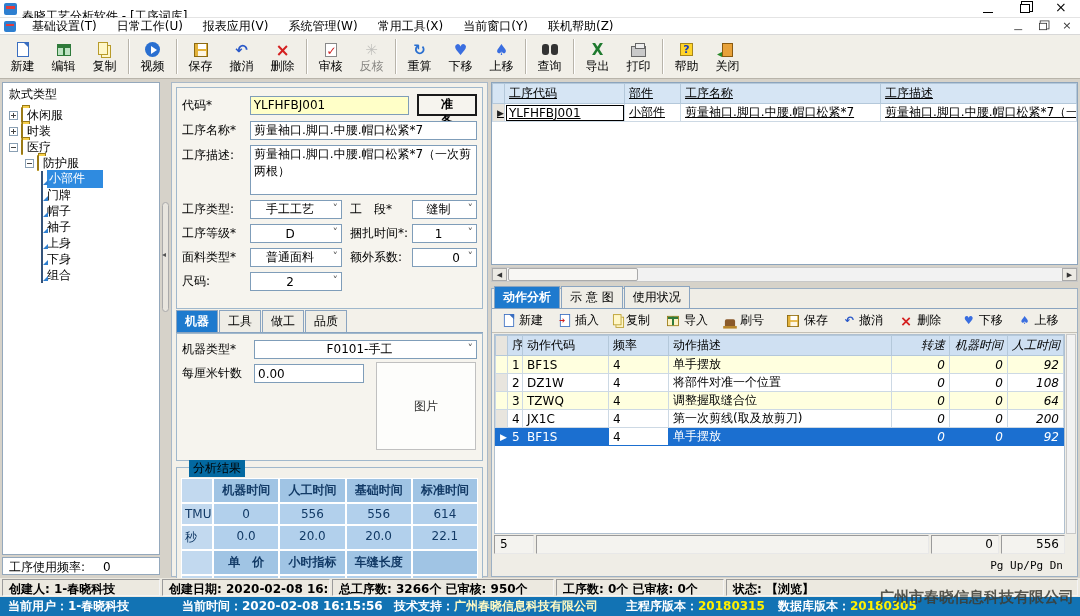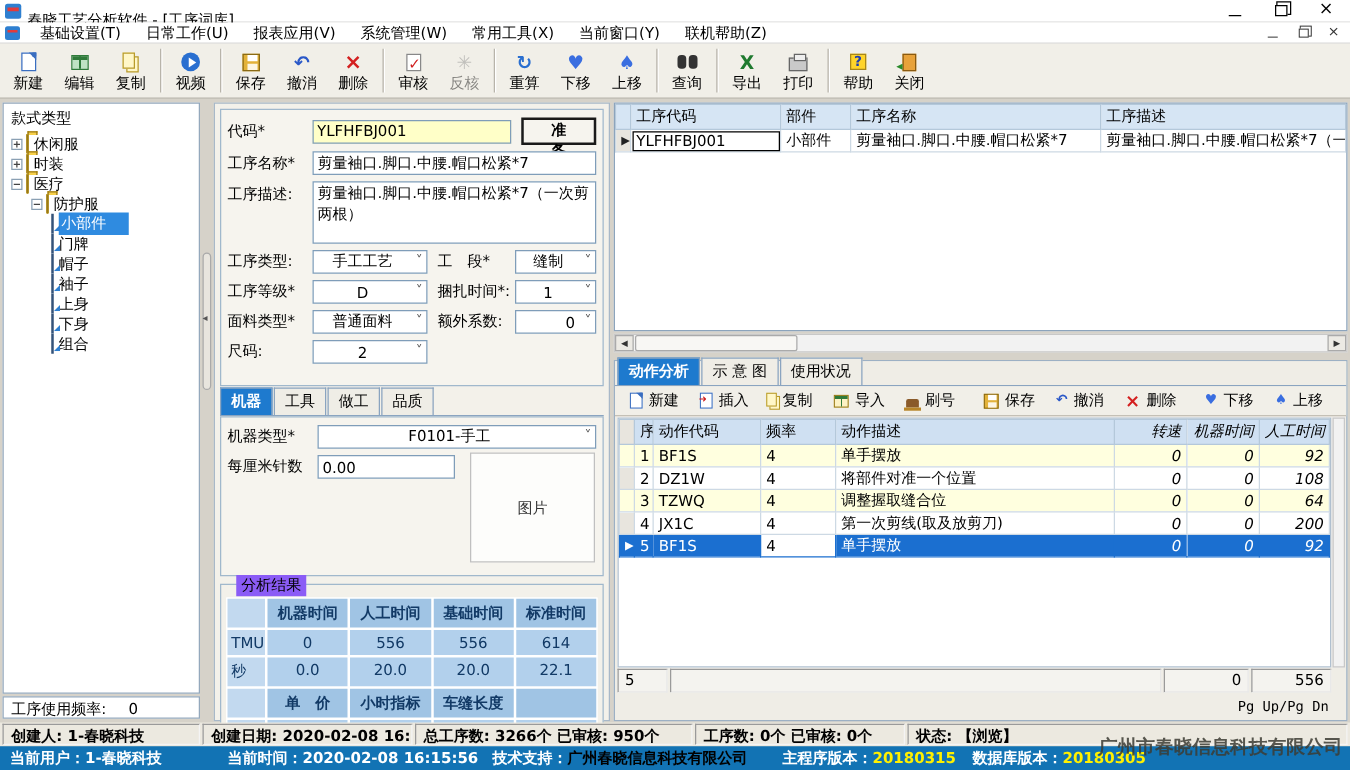--- a/index.html
+++ b/index.html
@@ -84,28 +84,28 @@
   .gbox{border:1px solid #a0b8cc;background:#f6f4ee;padding:6px 5px 4px;}
   .frow{display:flex;align-items:center;margin-bottom:5px;}
   .flabel{white-space:nowrap;}
   .txt{border:1px solid #7f9db9;background:#fff;height:19px;font:12px "DejaVu Sans",sans-serif;padding:0 3px;}
   .combo{border:1px solid #7f9db9;background:#fff;height:19px;display:flex;align-items:center;padding:0 16px 0 4px;position:relative;white-space:nowrap;justify-content:center;}
   .combo::after{content:"˅";position:absolute;right:3px;top:1px;color:#555;font-size:11px;}
   .btn-ready{border:2px solid #1a1a1a;background:#f6f4ee;height:22px;padding:0 14px;font:bold 12px "DejaVu Sans",sans-serif;margin-left:8px;}
   .pic-box{width:100px;height:88px;background:#fdfdfb;border:1px solid #c0c0c0;display:flex;align-items:center;justify-content:center;color:#333;}
   
   .ana{border:1px solid #a0b8cc;padding:2px 4px 3px;background:#f3f1ea;position:relative;margin-top:6px;}
-  .ana-title{position:absolute;top:-8px;left:12px;background:#8b5cf6;padding:0 4px;}
+  .ana-title{position:absolute;top:-8px;left:12px;background:#0369a1;padding:0 4px;}
   .ana-grid{display:grid;grid-template-columns:30px 1fr 1fr 1fr 1fr;gap:2px;background:#fff;border:1px solid #fff;margin-top:8px;}
   .ana-cell{background:#b2d0ec;color:#123a66;text-align:center;padding:3px 2px;}
   .ana-cell.hd{background:#a0c4e4;font-weight:bold;}
   .ana-cell.lb{background:#c2d9ef;text-align:left;padding-left:3px;}
   
   .right-panel{position:absolute;left:491px;top:2px;width:587px;height:495px;}
-  .ptable-wrap{position:absolute;top:0;left:0;right:0;height:183px;background:#fff;border:1px solid #8ca4bc;overflow:hidden;}
+  .ptable-wrap{position:absolute;top:0;left:0;right:0;height:183px;background:#fff;border:1px solid #8ca4bc;overflow:hidden;text-decoration:underline;}
   table.grid{border-collapse:collapse;width:100%;table-layout:fixed;}
   .grid th{background:#d6e5f4;border:1px solid #b4c8da;font-weight:normal;text-align:left;padding:1px 4px;height:16px;overflow:hidden;white-space:nowrap;}
   .grid td{border:1px solid #cdd9e4;padding:0 4px;height:17px;overflow:hidden;white-space:nowrap;}
   .grid td.num,.grid th.num{text-align:right;font-style:italic;}
   .rowind{width:12px;background:#e8e5de;border:1px solid #b4c8da;padding:0;text-align:center;font-size:9px;color:#222;}
   .cell-focus{outline:1px solid #000;outline-offset:-2px;}
   .hscroll{position:absolute;top:185px;left:0;right:0;height:15px;background:#f2f2f2;border:1px solid #c8c8c8;display:flex;}
   .sc-arr{width:15px;background:#eceae4;border:1px solid #aaa;font-size:7px;display:flex;align-items:center;justify-content:center;color:#333;flex:none;}
   .sc-thumb{width:130px;background:#f8f7f4;border:1px solid #aaa;border-radius:2px;margin:0 1px;}
   .sc-track{flex:1;}
@@ -623,18 +623,18 @@
   <div class="status1" id="status1">
       <span class="sseg" style="width:158px">创建人: 1-春晓科技</span>
       <span class="sseg" style="width:168px">创建日期: 2020-02-08 16:14:21</span>
       <span class="sseg" style="width:222px">总工序数: 3266个  已审核: 950个</span>
       <span class="sseg" style="width:168px">工序数: 0个  已审核: 0个</span>
       <span class="sseg" style="flex:1">状态:  【浏览】</span>
     </div>
   <div class="status2" id="status2">
       <span class="s2item" style="width:158px">当前用户：<span style="color:#ffffff">1-春晓科技</span></span>
       <span class="s2item" style="width:196px">当前时间：<span style="color:#ffffff">2020-02-08 16:15:56</span></span>
-      <span class="s2item" style="width:216px">技术支持：<span style="color:#000000">广州春晓信息科技有限公司</span></span>
+      <span class="s2item" style="width:216px">技术支持：<span style="color:#fef9c3">广州春晓信息科技有限公司</span></span>
       <span class="s2item" style="width:136px">主程序版本：<span style="color:#fff000">20180315</span></span>
       <span class="s2item" style="width:180px">数据库版本：<span style="color:#fff000">20180305</span></span>
     </div>
   <div class="watermark">广州市春晓信息科技有限公司</div>
 </div>
 
 </body></html>

